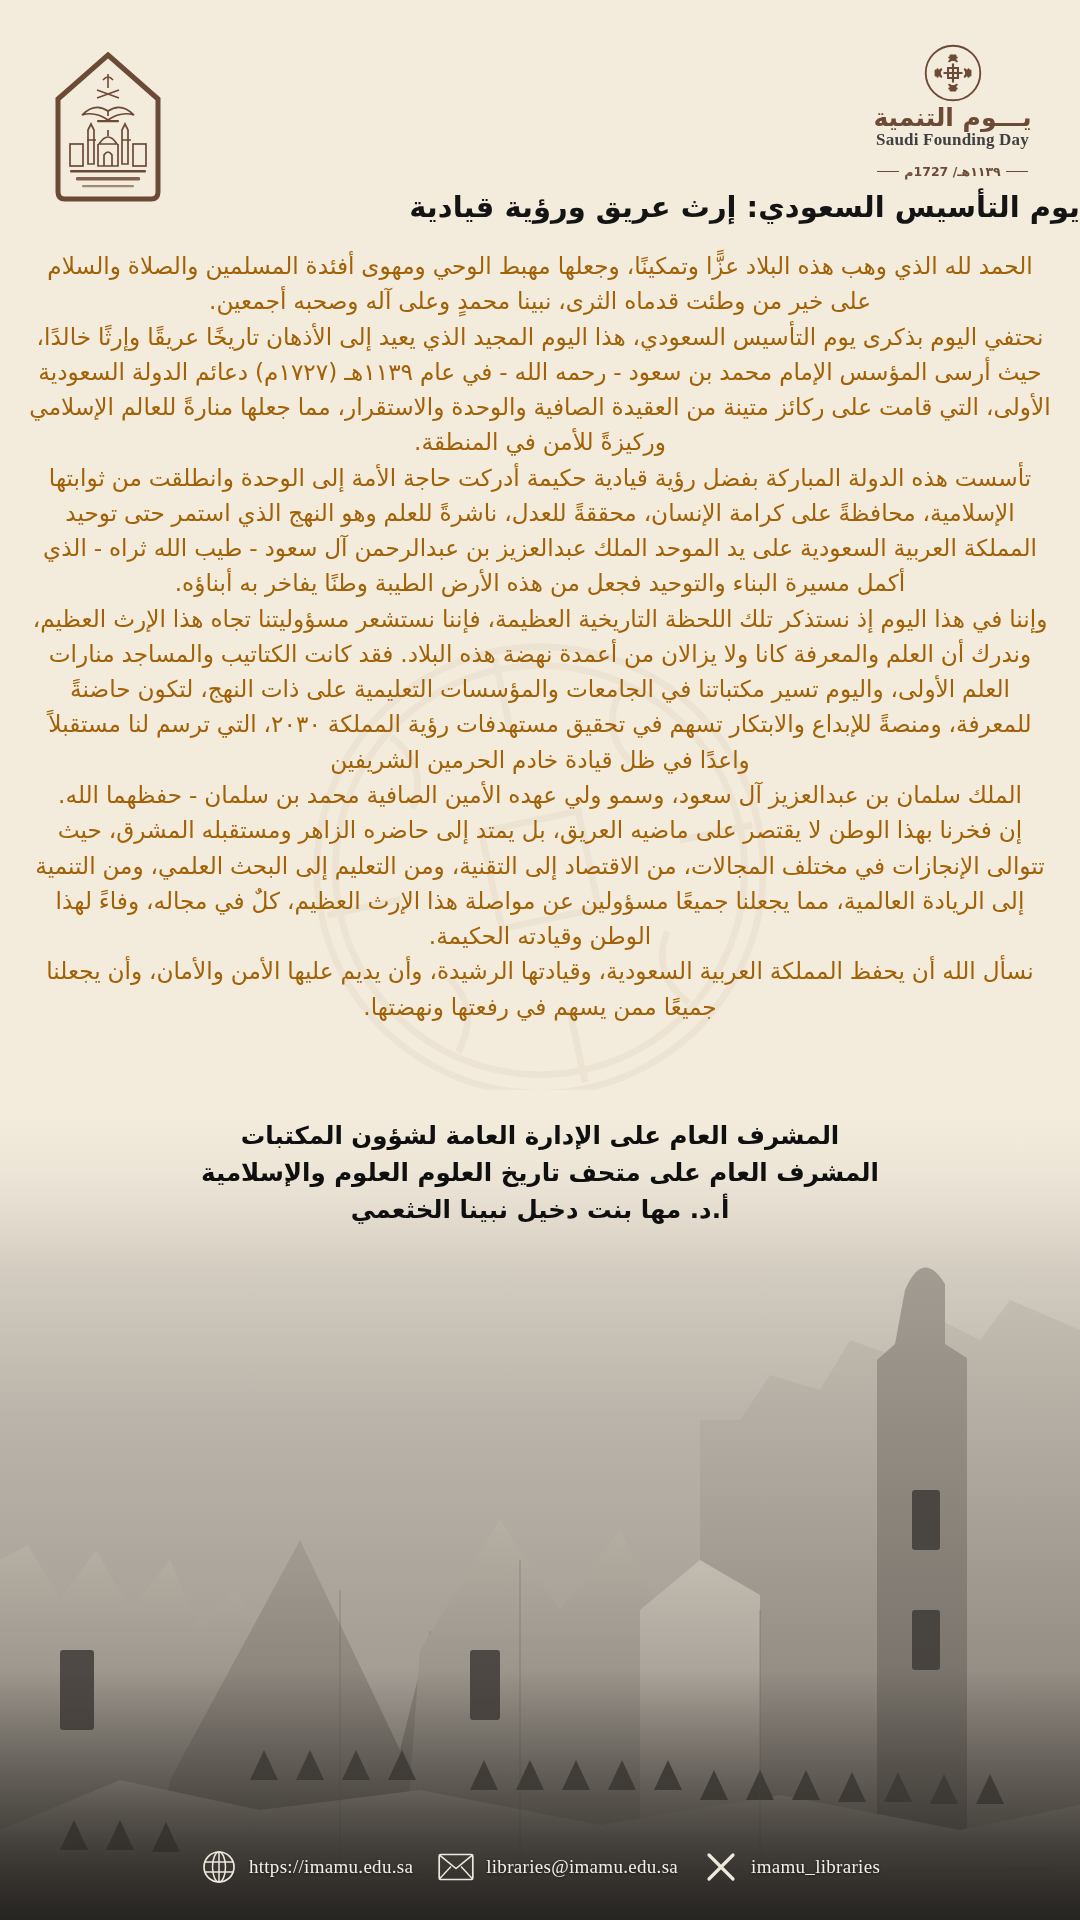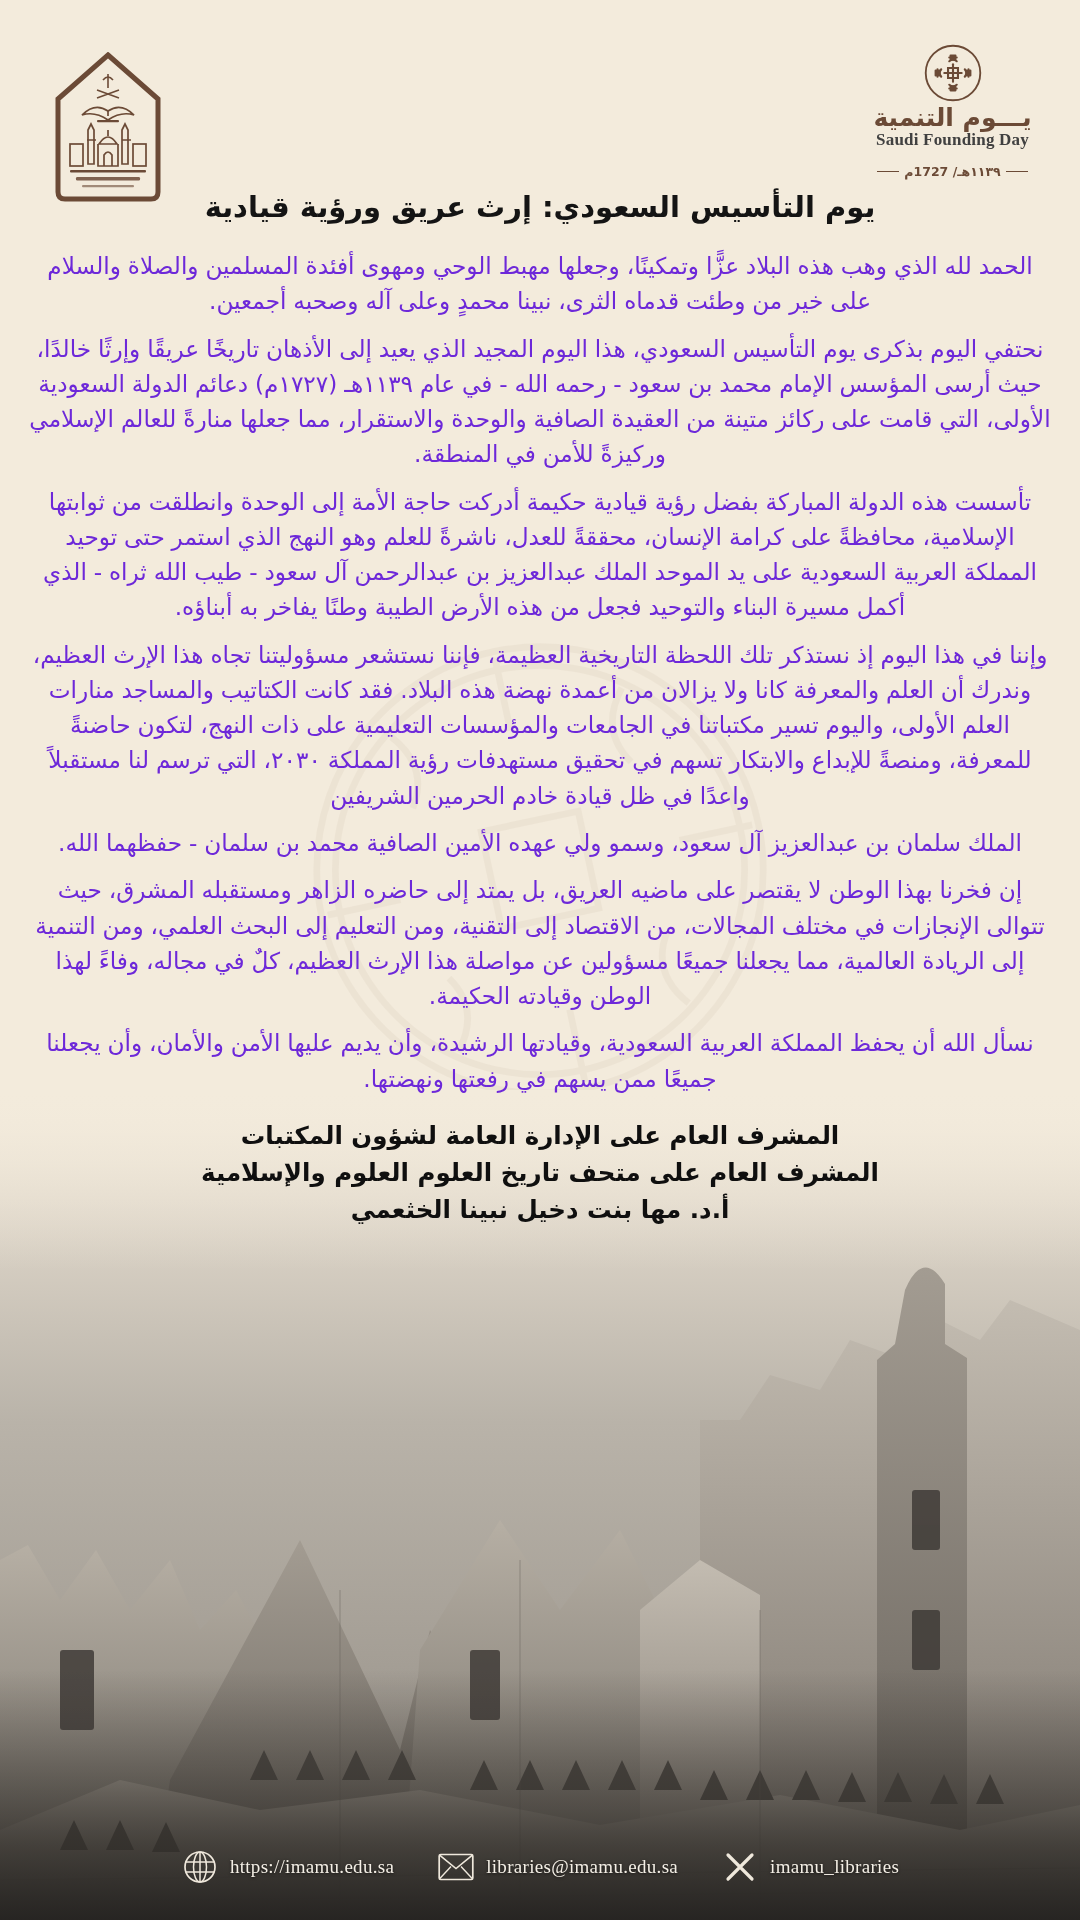--- a/index.html
+++ b/index.html
@@ -78,47 +78,47 @@
   }
   .founding-dates .dtxt{
     font-family:"DejaVu Sans",sans-serif;
     font-size:12.5px;font-weight:700;color:#6b4a36;
   }
 
   
   .doc-title{
     position:absolute;
     top:190px;left:0;right:0;
-    text-align:center;
+    text-align:right;
     font-family:"DejaVu Sans",sans-serif;
     font-weight:700;
     font-size:29px;
     color:#141414;
     letter-spacing:0;
     z-index:3;
     direction:rtl;
   }
 
   
   .body-wrap{
     position:absolute;
     top:248px;left:26px;right:26px;
     z-index:3;
     direction:rtl;
   }
   .para{
     font-family:"DejaVu Sans",sans-serif;
     font-size:23.2px;
     line-height:1.52;
-    color:#6d28d9;
+    color:#a16207;
     text-align:center;
     margin-bottom:0px;
     word-spacing:-0.5px;
   }
-  .para + .para{margin-top:12px;}
+  .para + .para{margin-top:0;}
 
   
   .signature{
     position:absolute;
     top:1117px;left:0;right:0;
     text-align:center;
     z-index:4;
     direction:rtl;
   }
   .sig-line{
@@ -141,21 +141,21 @@
 
   
   .footer{
     position:absolute;
     left:0;right:0;bottom:22px;
     height:62px;
     display:flex;
     flex-direction:row;
     align-items:center;
     justify-content:center;
-    gap:43px;
+    gap:24px;
     z-index:6;
     direction:ltr;
   }
   .fitem{
     display:flex;align-items:center;gap:11px;
     direction:ltr;
   }
   .fitem .ftxt{
     font-family:"Liberation Serif",serif;
     font-size:19px;

